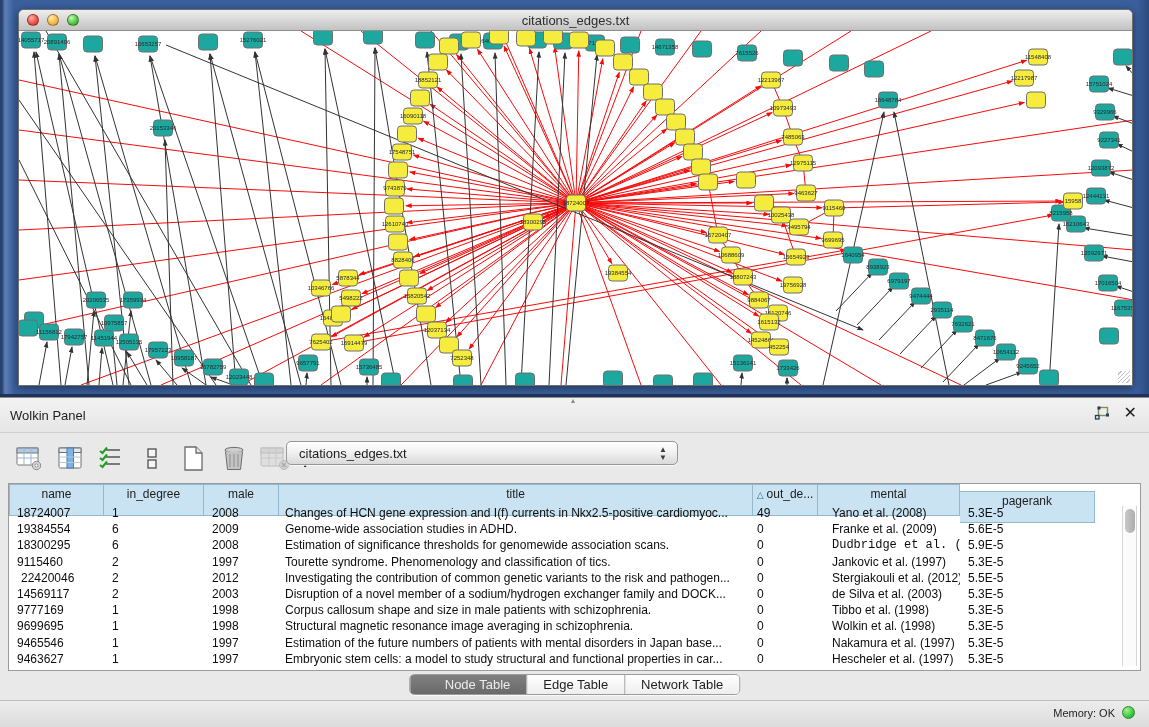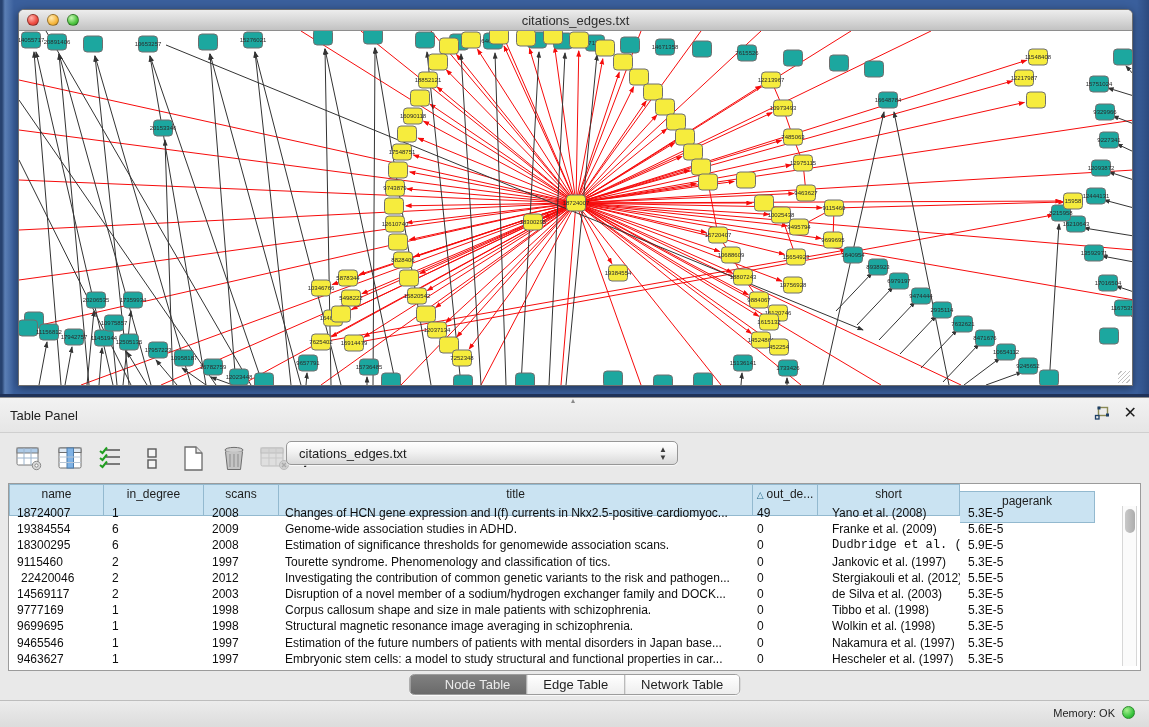--- a/index.html
+++ b/index.html
@@ -781,21 +781,21 @@
               <text x="353" y="345" font-size="6" text-anchor="middle" fill="#2b2b2b">16914479</text>
             </g>
           </svg>
         <div class="resize-grip"></div>
       </div>
     </div>
   </div>
 
   <div class="panel-header">
     <div class="split-grip">▴</div>
-    <div class="panel-title">Table Panel</div>
+    <div class="panel-title">Wolkin Panel</div>
     <div class="panel-btns">
       <span class="float-btn">
         <svg width="16" height="15" viewBox="0 0 16 15">
           <rect x="4.5" y="1.5" width="9" height="8" fill="none" stroke="#8a8a55" stroke-width="1.4"></rect>
           <rect x="3.5" y="0.5" width="3" height="3" fill="#1d3f66"></rect>
           <rect x="12" y="7.5" width="3" height="3" fill="#1d3f66"></rect>
           <rect x="1.5" y="9.5" width="3.5" height="3.5" fill="none" stroke="#1d3f66" stroke-width="1.3"></rect>
         </svg>
       </span>
       <span class="close-btn">✕</span>
@@ -867,24 +867,24 @@
     <div class="combo">
       <span class="val">citations_edges.txt</span>
       <span class="arrows">▲<br>▼</span>
     </div>
   </div>
 
   <div class="table-wrap">
     <div class="thead" id="thead">
         <div class="th" style="width: 95px;">name</div>
         <div class="th" style="width: 100px;">in_degree</div>
-        <div class="th" style="width: 75px;">scans</div>
+        <div class="th" style="width: 75px;">male</div>
         <div class="th" style="width: 474px;">title</div>
         <div class="th" style="width: 65px;"><span class="sortmark">△</span>out_de...</div>
-        <div class="th" style="width: 142px;">short</div>
+        <div class="th" style="width: 142px;">mental</div>
         <div class="th" style="width: 135px; margin-top: 7px;">pagerank</div>
       </div>
     <div class="tbody" id="tbody">
         <div class="tr">
           <div class="td" style="width: 95px; padding-left: 8px;">18724007</div>
           <div class="td" style="width: 100px; padding-left: 8px;">1</div>
           <div class="td" style="width: 75px; padding-left: 8px;">2008</div>
           <div class="td" style="width: 474px; padding-left: 6px;">Changes of HCN gene expression and I(f) currents in Nkx2.5-positive cardiomyoc...</div>
           <div class="td" style="width: 65px; padding-left: 4px;">49</div>
           <div class="td" style="width: 142px; padding-left: 14px;">Yano et al. (2008)</div>

